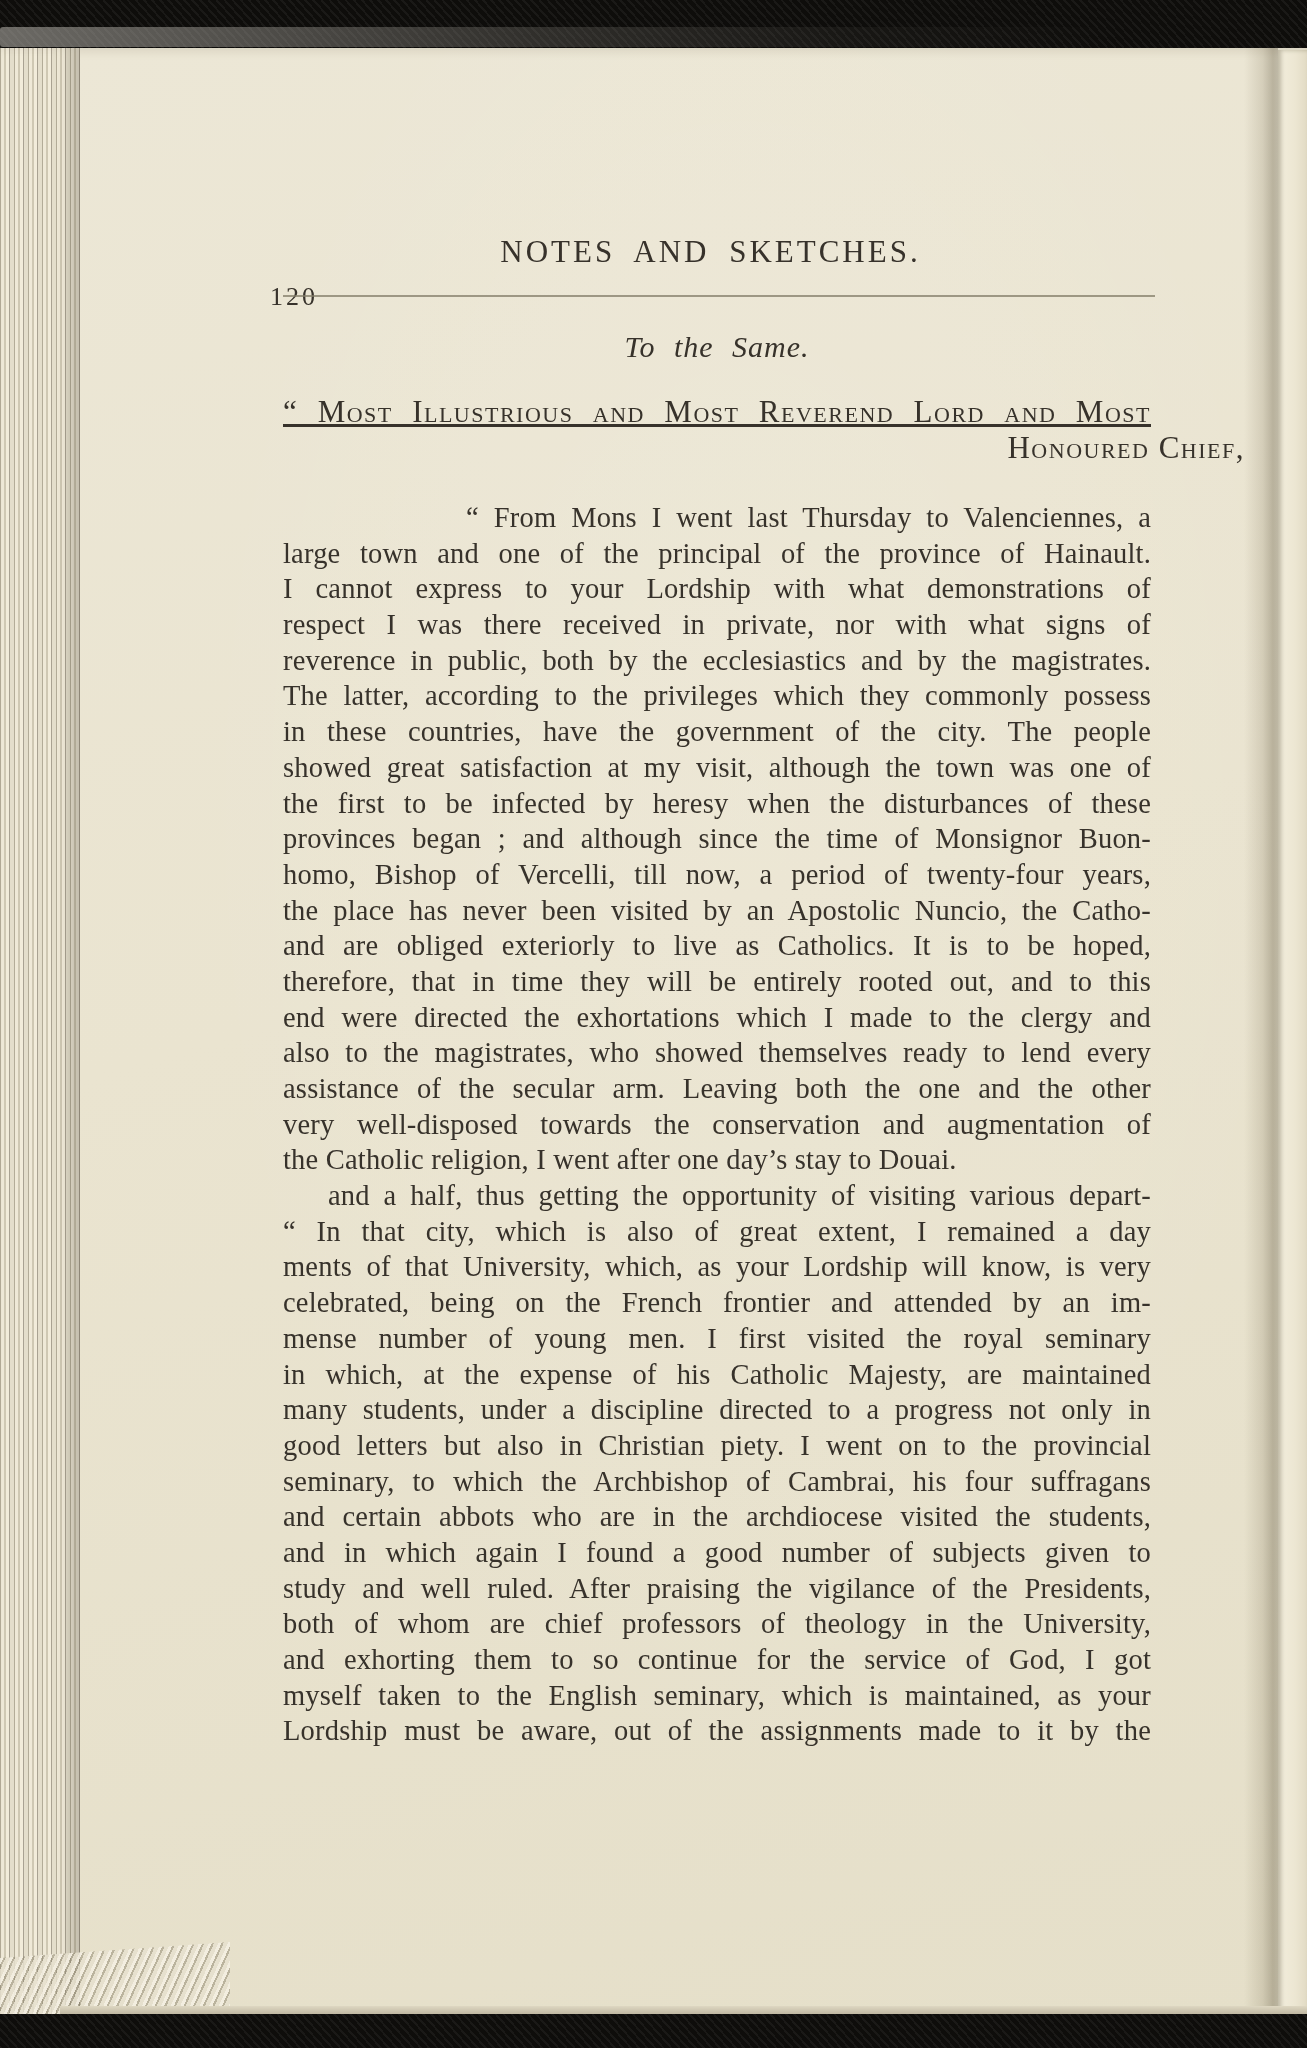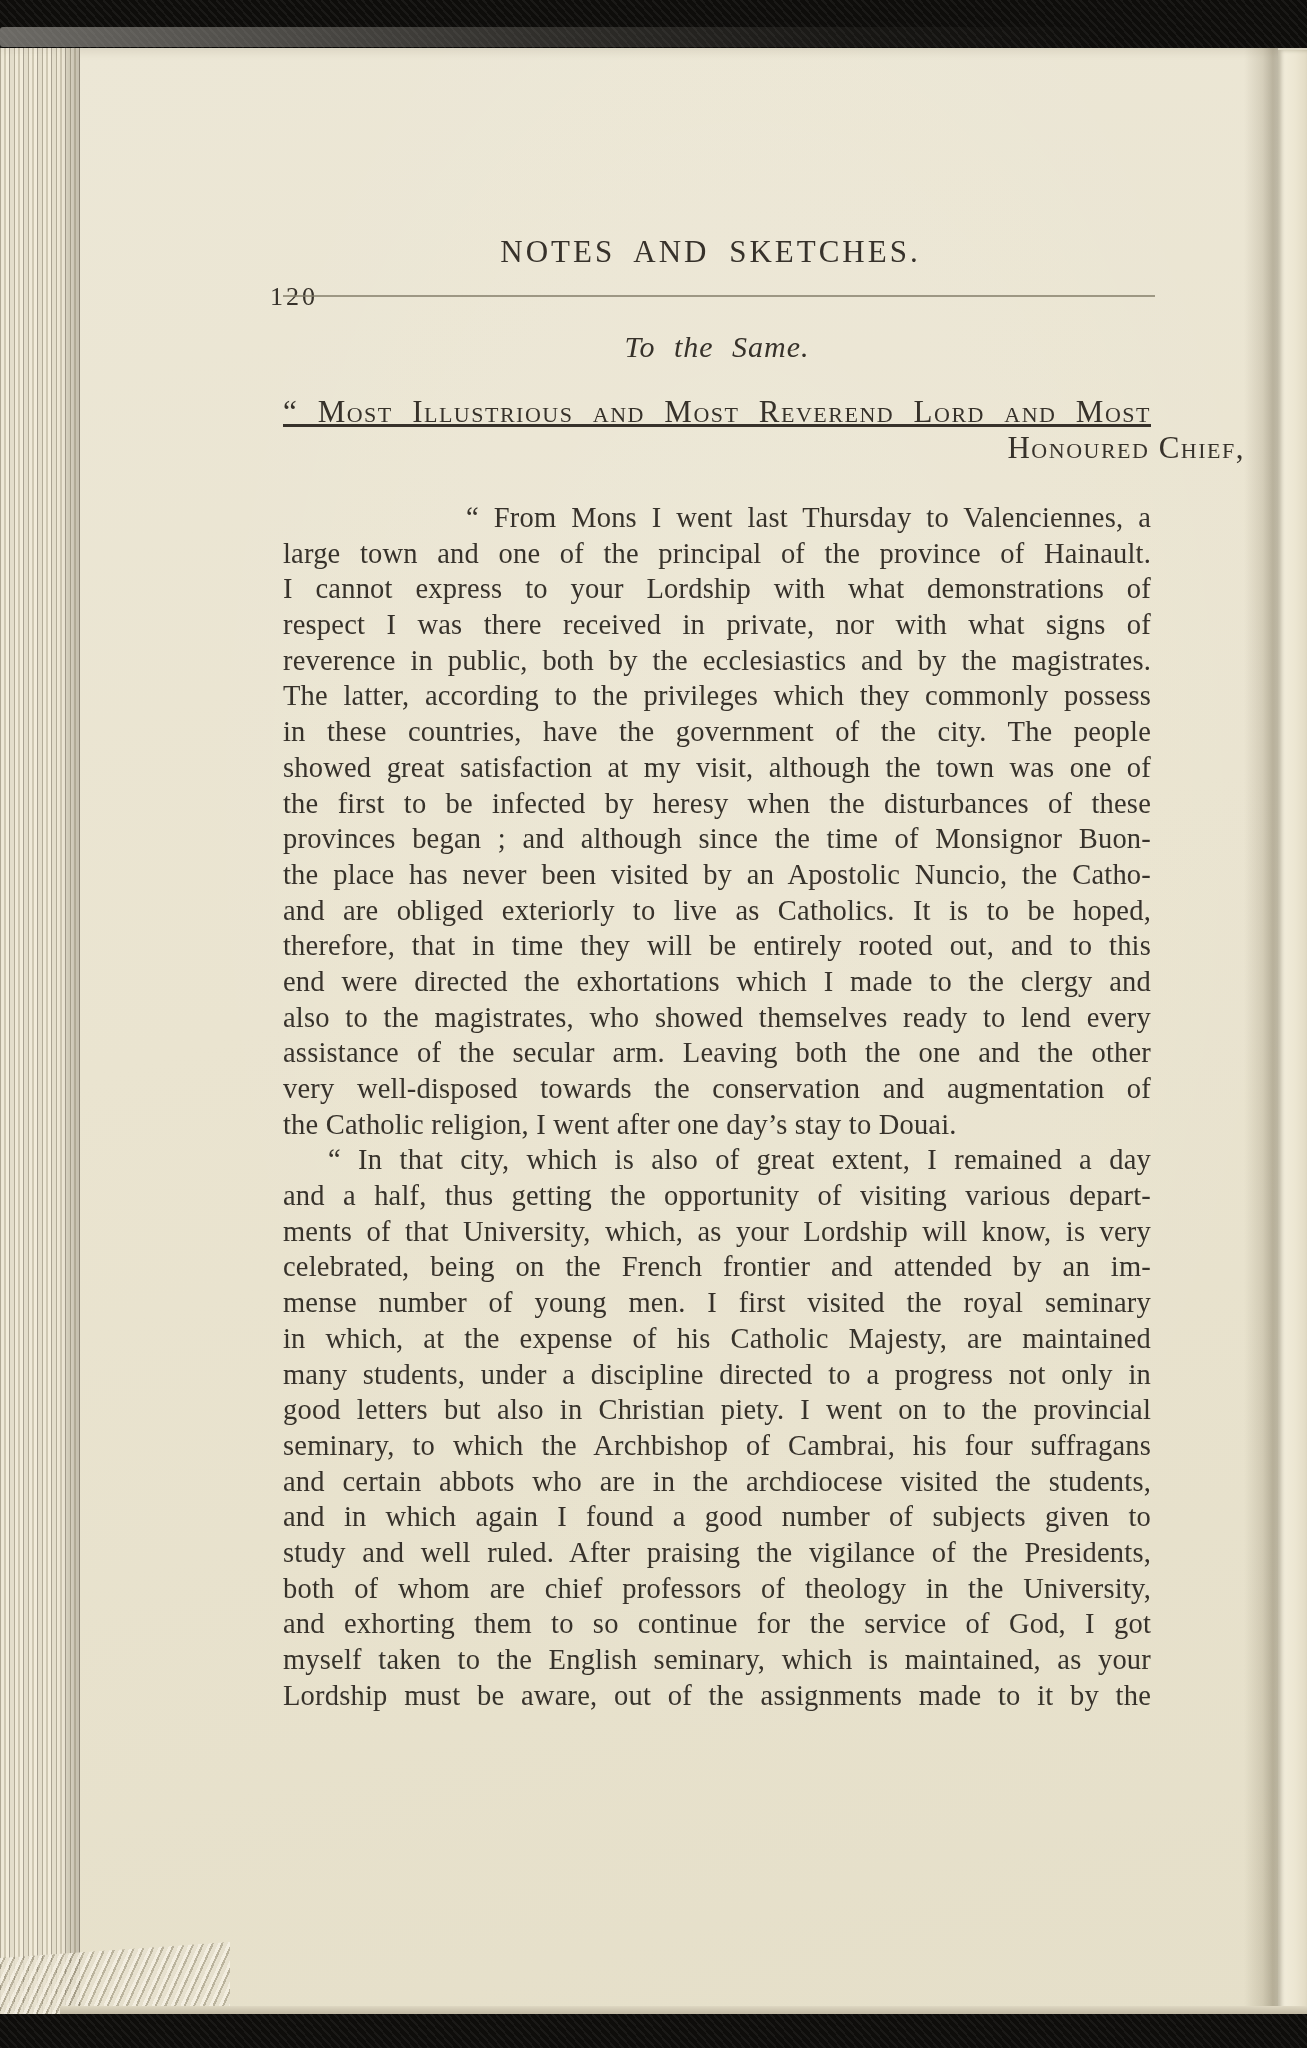--- a/index.html
+++ b/index.html
@@ -101,32 +101,33 @@
           <div class="bline">“ From Mons I went last Thursday to Valenciennes, a</div>
           <div class="bline">large town and one of the principal of the province of Hainault.</div>
           <div class="bline">I cannot express to your Lordship with what demonstrations of</div>
           <div class="bline">respect I was there received in private, nor with what signs of</div>
           <div class="bline">reverence in public, both by the ecclesiastics and by the magistrates.</div>
           <div class="bline">The latter, according to the privileges which they commonly possess</div>
           <div class="bline">in these countries, have the government of the city. The people</div>
           <div class="bline">showed great satisfaction at my visit, although the town was one of</div>
           <div class="bline">the first to be infected by heresy when the disturbances of these</div>
           <div class="bline">provinces began ; and although since the time of Monsignor Buon-</div>
+          <div class="bline">homo, Bishop of Vercelli, till now, a period of twenty-four years,</div>
           <div class="bline">the place has never been visited by an Apostolic Nuncio, the Catho-</div>
           <div class="bline">and are obliged exteriorly to live as Catholics. It is to be hoped,</div>
           <div class="bline">therefore, that in time they will be entirely rooted out, and to this</div>
           <div class="bline">end were directed the exhortations which I made to the clergy and</div>
           <div class="bline">also to the magistrates, who showed themselves ready to lend every</div>
           <div class="bline">assistance of the secular arm. Leaving both the one and the other</div>
           <div class="bline">very well-disposed towards the conservation and augmentation of</div>
           <div class="bline">the Catholic religion, I went after one day’s stay to Douai.</div>
         </div>
         <div class="para para-1">
+          <div class="bline">and a half, thus getting the opportunity of visiting various depart-</div>
           <div class="bline">“ In that city, which is also of great extent, I remained a day</div>
-          <div class="bline">and a half, thus getting the opportunity of visiting various depart-</div>
           <div class="bline">ments of that University, which, as your Lordship will know, is very</div>
           <div class="bline">celebrated, being on the French frontier and attended by an im-</div>
           <div class="bline">mense number of young men. I first visited the royal seminary</div>
           <div class="bline">in which, at the expense of his Catholic Majesty, are maintained</div>
           <div class="bline">many students, under a discipline directed to a progress not only in</div>
           <div class="bline">good letters but also in Christian piety. I went on to the provincial</div>
           <div class="bline">seminary, to which the Archbishop of Cambrai, his four suffragans</div>
           <div class="bline">and certain abbots who are in the archdiocese visited the students,</div>
           <div class="bline">and in which again I found a good number of subjects given to</div>
           <div class="bline">study and well ruled. After praising the vigilance of the Presidents,</div>

